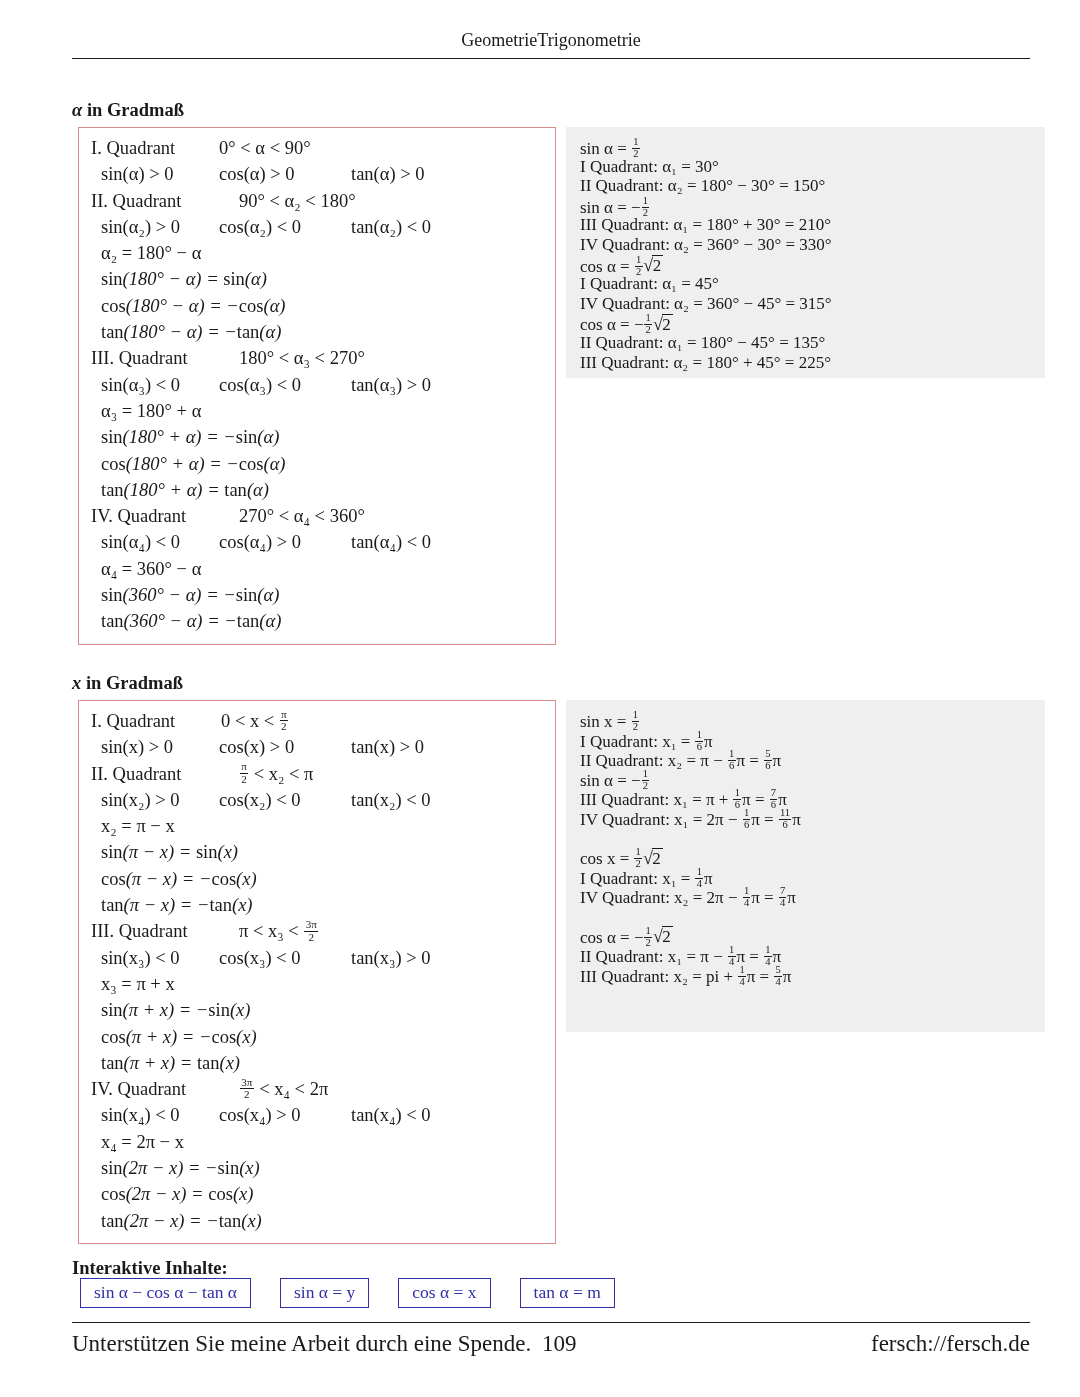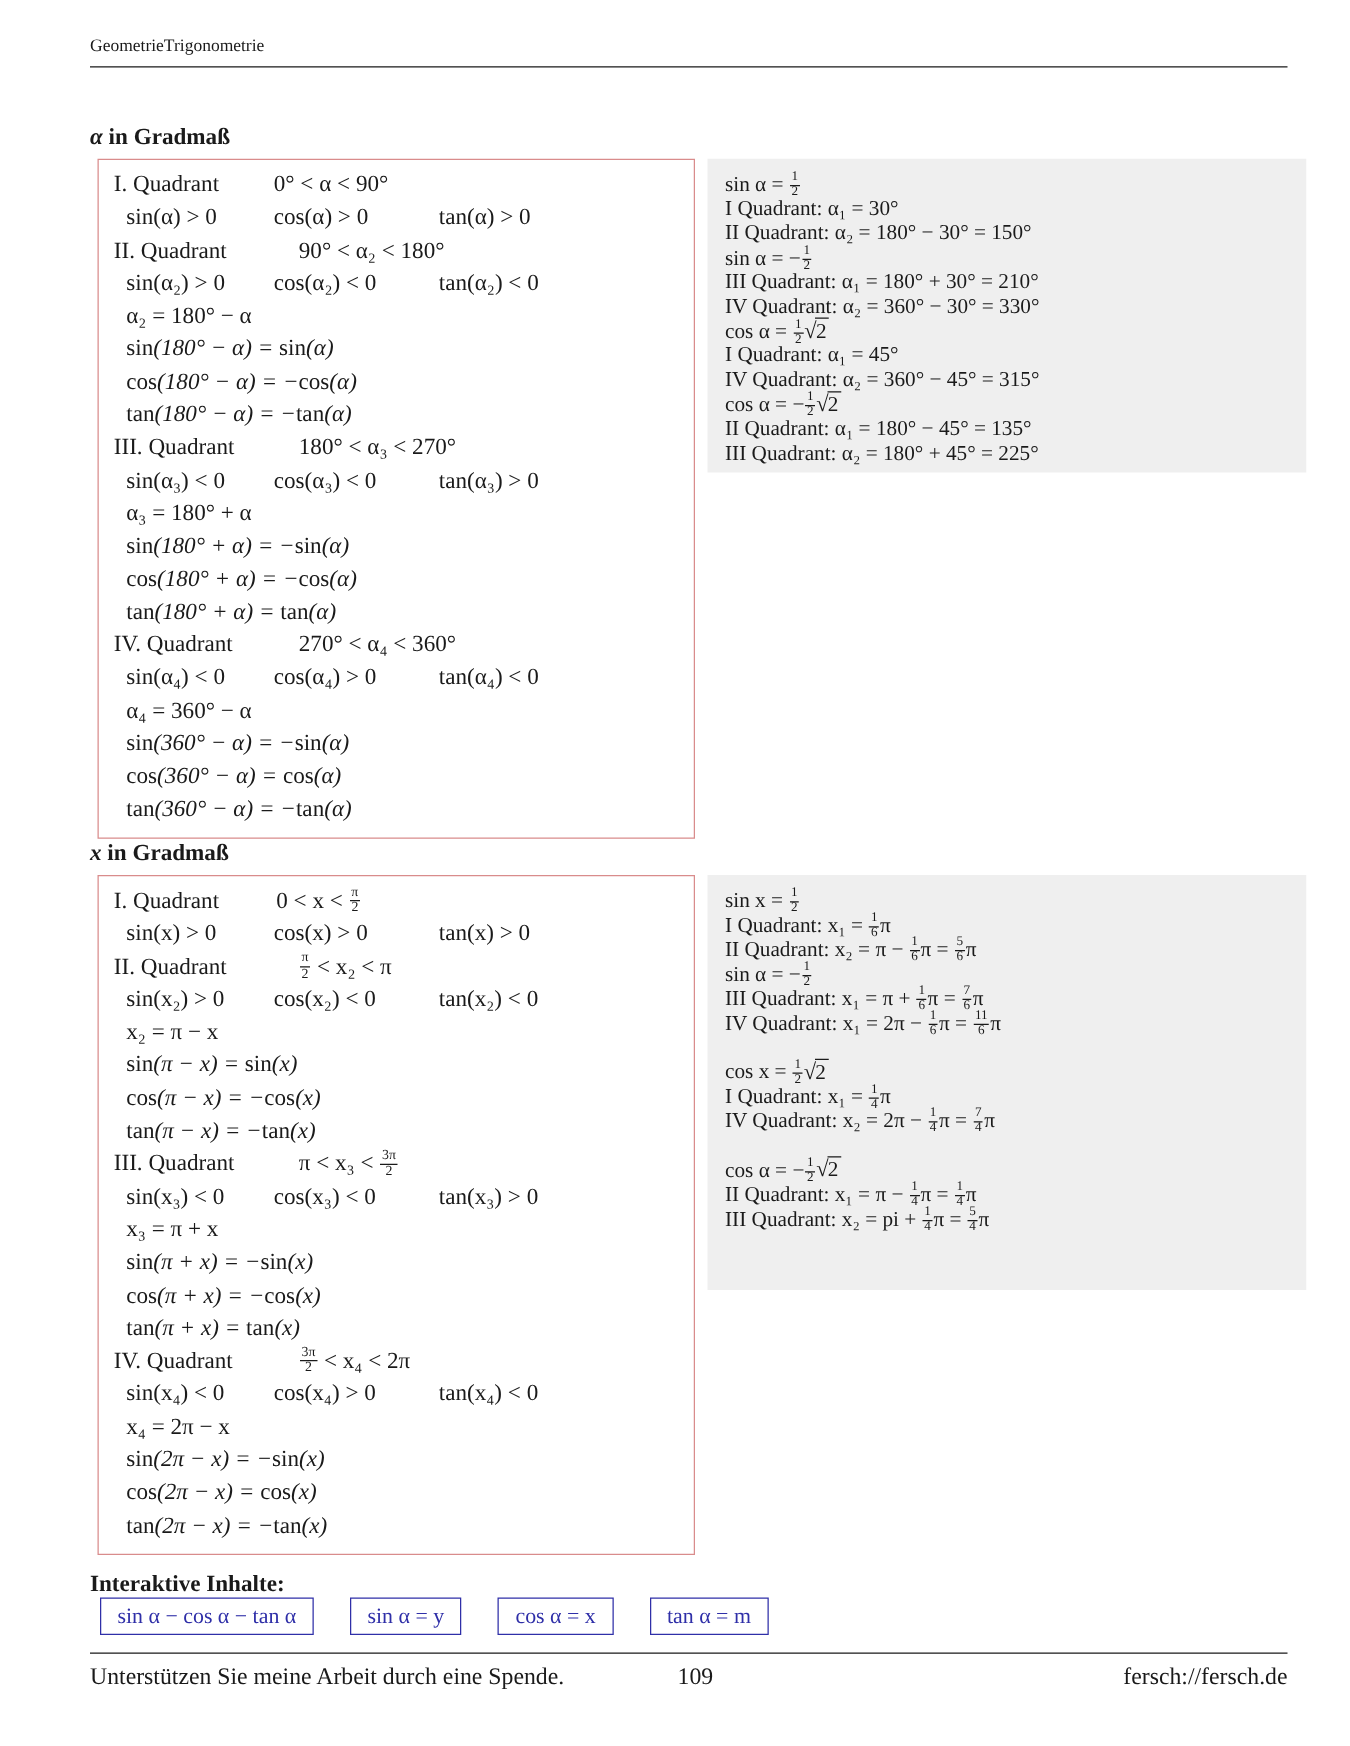--- a/index.html
+++ b/index.html
@@ -16,23 +16,23 @@
     overflow: hidden;
   }
 
   
   .page-head {
     position: absolute;
     left: 72px;
     top: 30px;
     width: 958px;
     display: flex;
-    justify-content: flex-start;
+    justify-content: center;
     align-items: baseline;
-    font-size: 14px;
+    font-size: 18px;
     padding-bottom: 7px;
     border-bottom: 1.6px solid #1a1a1a;
   }
 
   
   .section-title {
     position: absolute;
     left: 72px;
     font-size: 18.5px;
     font-weight: bold;
@@ -154,21 +154,21 @@
   }
 
   
   .page-foot {
     position: absolute;
     left: 72px;
     top: 1322px;
     width: 958px;
     border-top: 1.6px solid #1a1a1a;
     padding-top: 8px;
-    font-size: 19px;
+    font-size: 23px;
     display: flex;
     align-items: center;
   }
   .foot-left  { flex: 0 0 auto; }
   .foot-page  { position: absolute; left: 470px; }
   .foot-right { margin-left: auto; }
 </style>
 </head>
 <body>
 
@@ -221,21 +221,20 @@
       <span class="q-label">IV. Quadrant</span>
       <span class="q-range" style="left:160px">270° &lt; α₄ &lt; 360°</span>
     </div>
     <div class="line signs">
       <span class="c1">sin(α₄) &lt; 0</span>
       <span class="c2">cos(α₄) &gt; 0</span>
       <span class="c3">tan(α₄) &lt; 0</span>
     </div>
     <div class="line fml upright">α₄ = 360° − α</div>
     <div class="line fml"><span class="op">sin</span>(360° − α) = −<span class="op">sin</span>(α)</div>
-    <div class="line fml"><span class="op">cos</span>(360° − α) = <span class="op">cos</span>(α)</div>
     <div class="line fml"><span class="op">tan</span>(360° − α) = −<span class="op">tan</span>(α)</div>
   </div>
 
 <div class="gray-panel" id="panel-grad">
     <div class="pline">sin α = <span class="frac "><span class="num">1</span><span class="den">2</span></span></div>
     <div class="pline">I Quadrant: α₁ = 30°</div>
     <div class="pline">II Quadrant: α₂ = 180° − 30° = 150°</div>
     <div class="pline">sin α = −<span class="frac "><span class="num">1</span><span class="den">2</span></span></div>
     <div class="pline">III Quadrant: α₁ = 180° + 30° = 210°</div>
     <div class="pline">IV Quadrant: α₂ = 360° − 30° = 330°</div>

